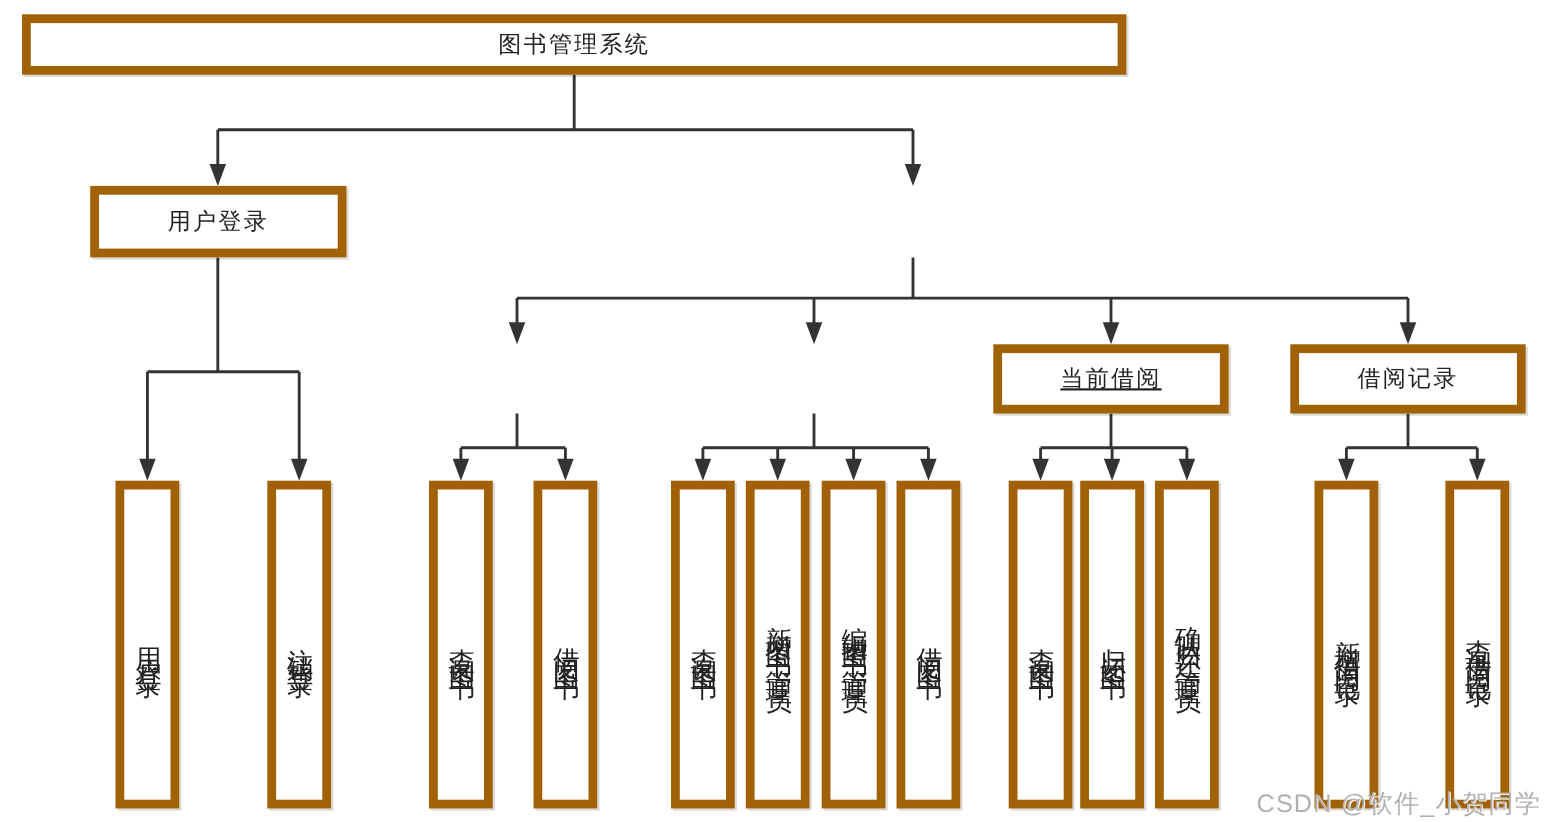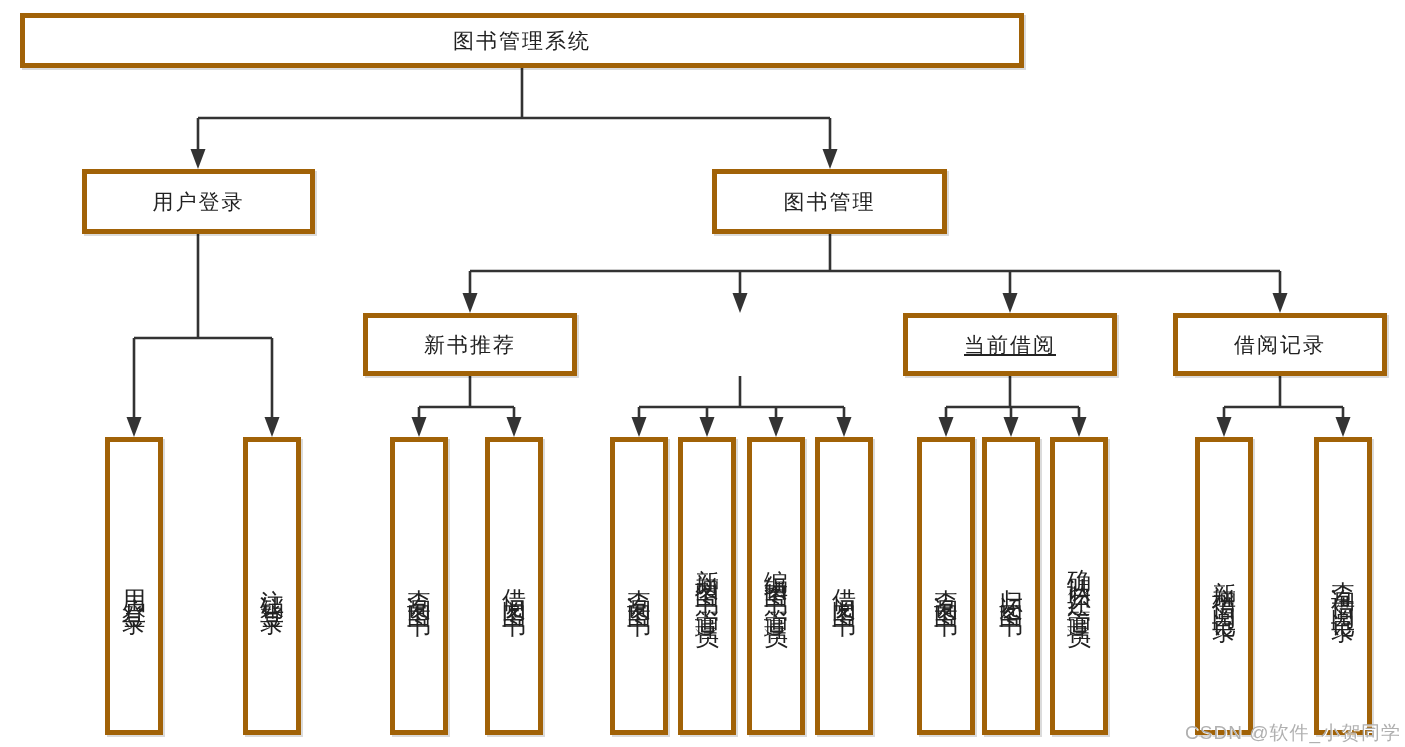--- a/index.html
+++ b/index.html
@@ -23,21 +23,21 @@
     fill: none;
   }
   .wires polygon {
     fill: #333333;
     stroke: none;
   }
   .box {
     position: absolute;
     box-sizing: border-box;
     background: #ffffff;
-    border: 5px solid #a16207;
+    border: 8px solid #a16207;
     display: flex;
     align-items: center;
     justify-content: center;
     box-shadow: 2px 2px 0 rgba(0,0,0,0.14);
   }
   .h-label {
     font-size: 21px;
     letter-spacing: 2px;
     line-height: 1;
     white-space: nowrap;
@@ -46,21 +46,21 @@
     writing-mode: vertical-rl;
     text-orientation: mixed;
     font-size: 24px;
     letter-spacing: 8px;
     line-height: 1;
   }
   .watermark {
     position: absolute;
     right: 4px;
     bottom: 1px;
-    font-size: 19px;
+    font-size: 23px;
     letter-spacing: 1px;
     color: #b0b0b0;
     text-shadow: 1px 1px 0 #ffffff;
     z-index: 5;
     white-space: nowrap;
   }
 </style>
 </head>
 <body>
 
@@ -116,27 +116,21 @@
     </g>
   </svg>
 
   <div class="box" style="left:20px; top:13px; width:1004px; height:55px;">
     <span class="h-label">图书管理系统</span>
   </div>
 
   <div class="box" style="left:82px; top:169px; width:233px; height:65px;">
     <span class="h-label">用户登录</span>
   </div>
-  <div class="box" style="left:712px; top:169px; width:235px; height:65px;">
-    <span class="h-label">图书管理</span>
-  </div>
 
-  <div class="box" style="left:363px; top:313px; width:214px; height:63px;">
-    <span class="h-label">新书推荐</span>
-  </div>
   <div class="box" style="left:903px; top:313px; width:214px; height:63px;text-decoration:underline;">
     <span class="h-label">当前借阅</span>
   </div>
   <div class="box" style="left:1173px; top:313px; width:214px; height:63px;">
     <span class="h-label">借阅记录</span>
   </div>
 
   <div class="box" style="left:105px; top:437px; width:58px; height:298px;">
     <span class="v-label">用户登录</span>
   </div>

